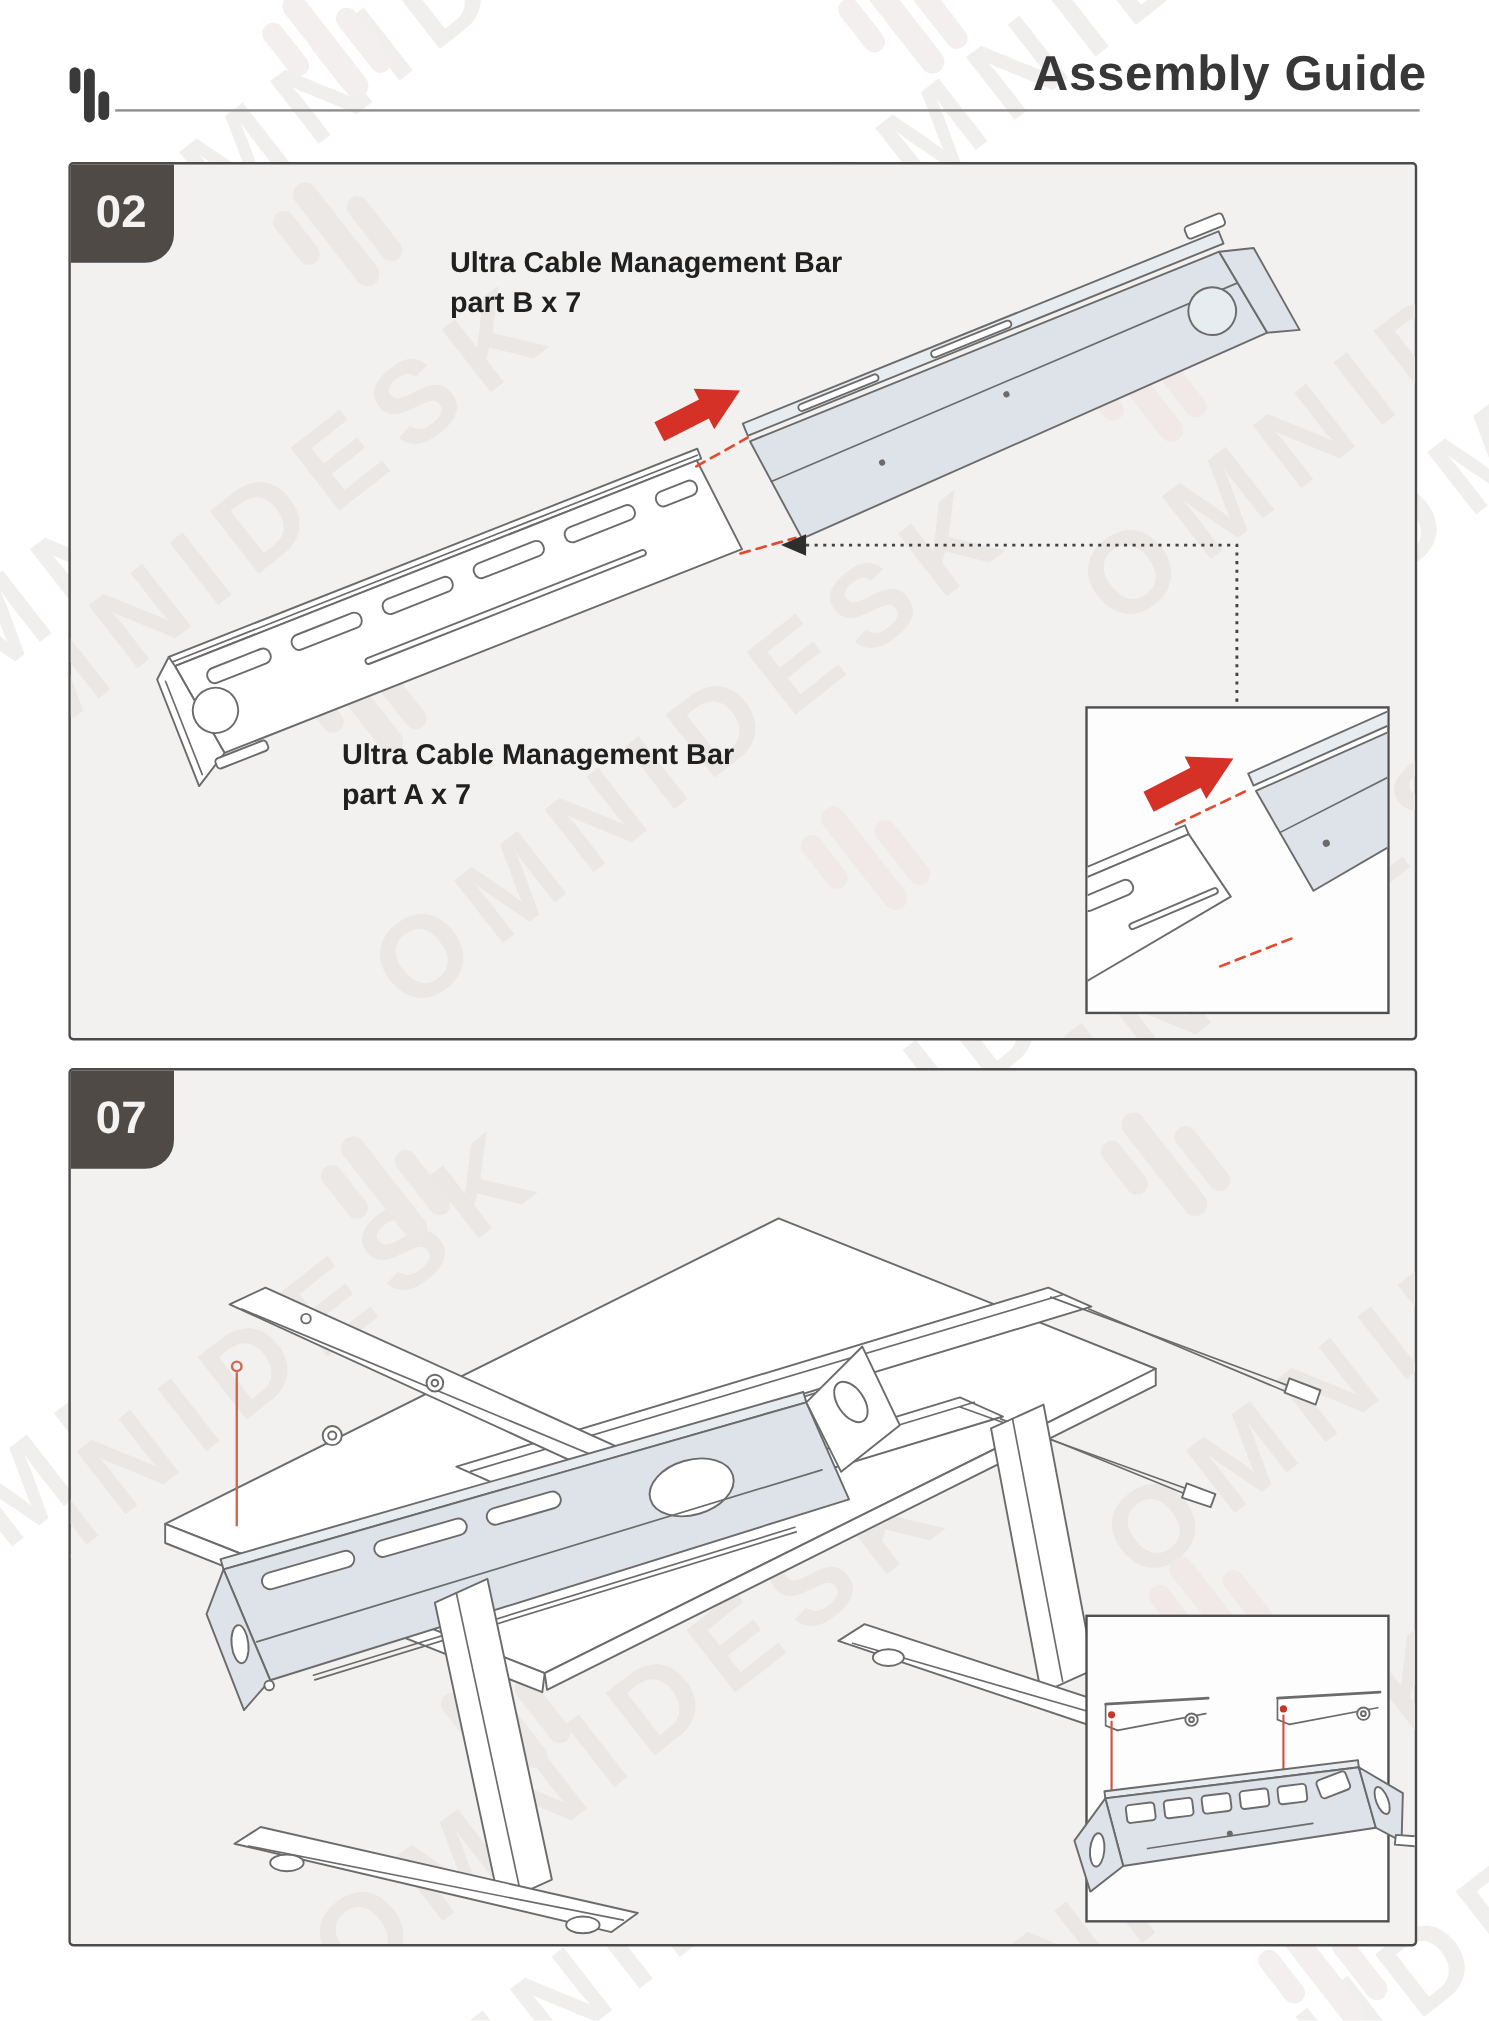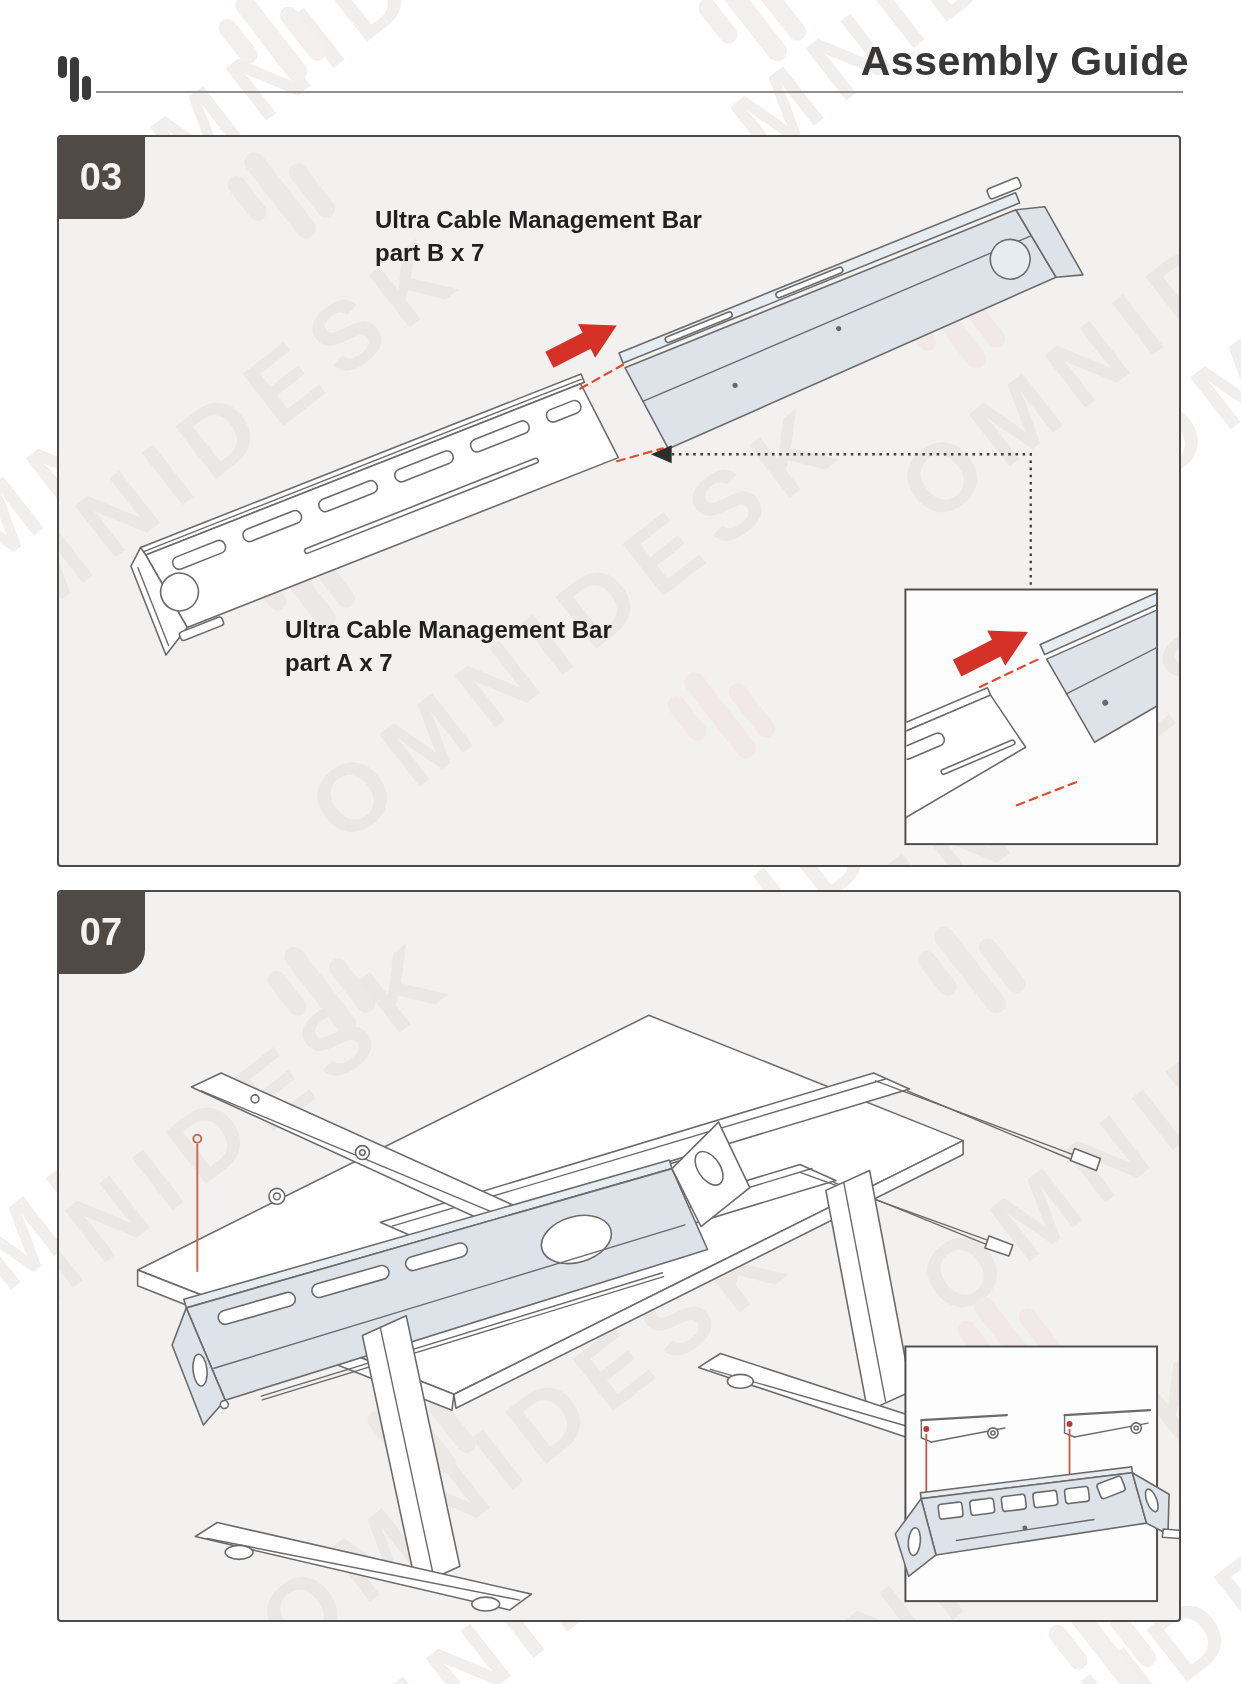--- a/index.html
+++ b/index.html
@@ -113,21 +113,21 @@
         <i class="b1"></i>
         <i class="b2"></i>
         <i class="b3"></i>
       </div>
     <div class="wm-logo pink" style="left:600px;top:560px">
         <i class="b1"></i>
         <i class="b2"></i>
         <i class="b3"></i>
       </div>
 
-    <div class="step-tab">03</div>
+    <div class="step-tab">02</div>
 
     <div class="part-label label-part-b">
       <span>Ultra Cable Management Bar</span><br>
       <span>part B x 7</span>
     </div>
     <div class="part-label label-part-a">
       <span>Ultra Cable Management Bar</span><br>
       <span>part A x 7</span>
     </div>
 

